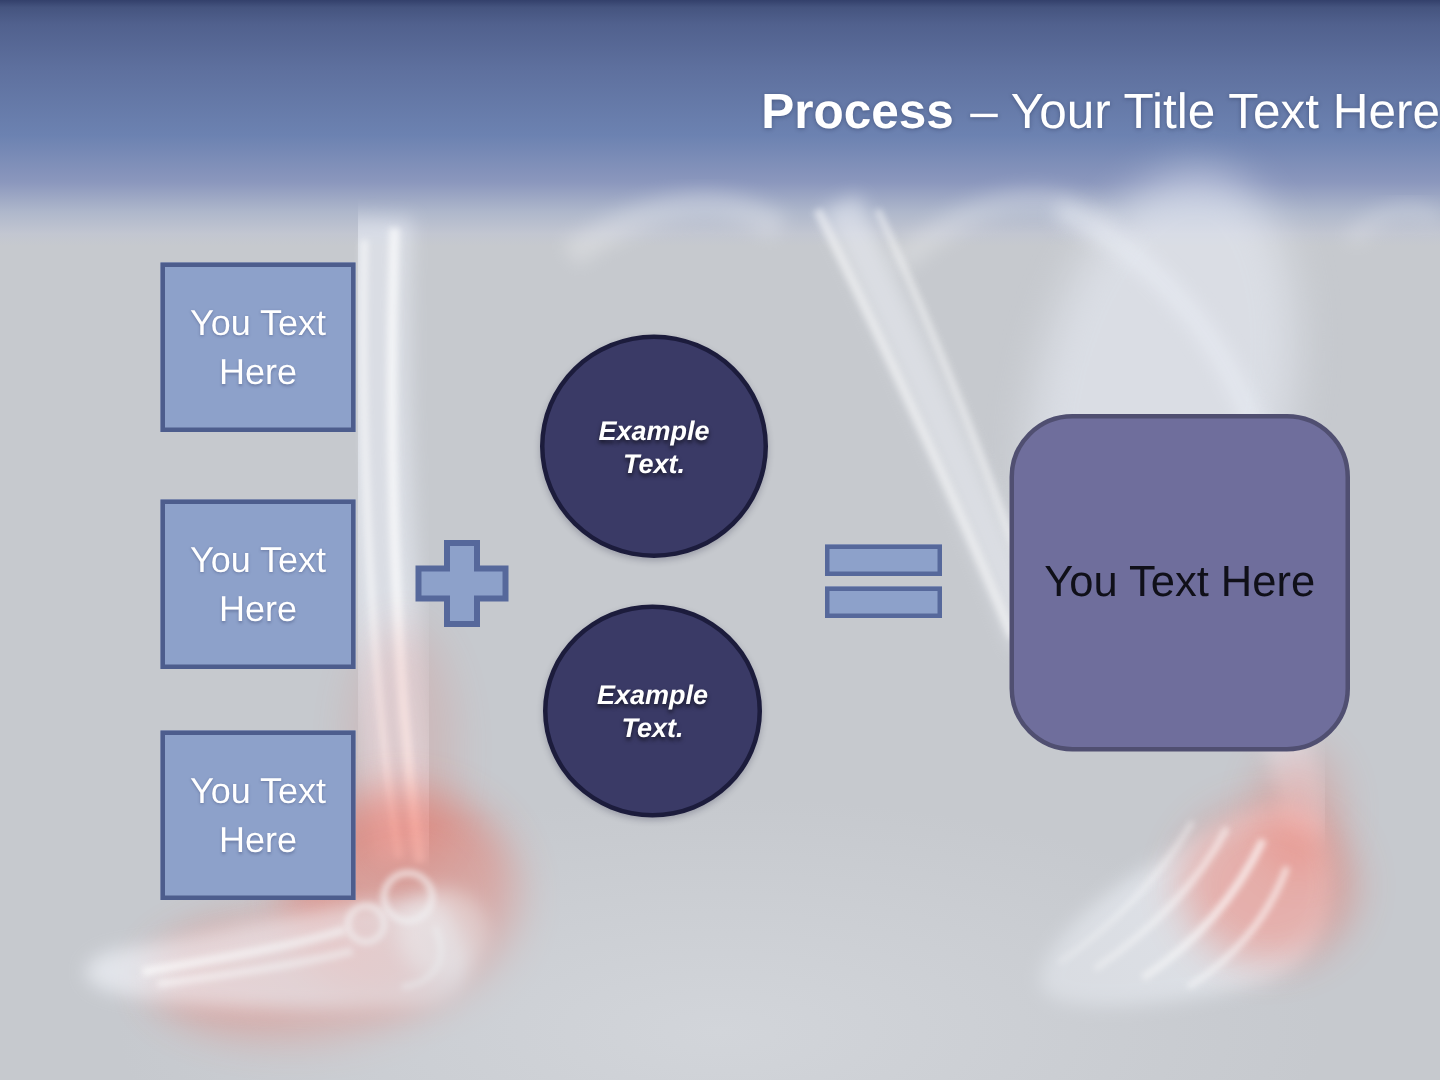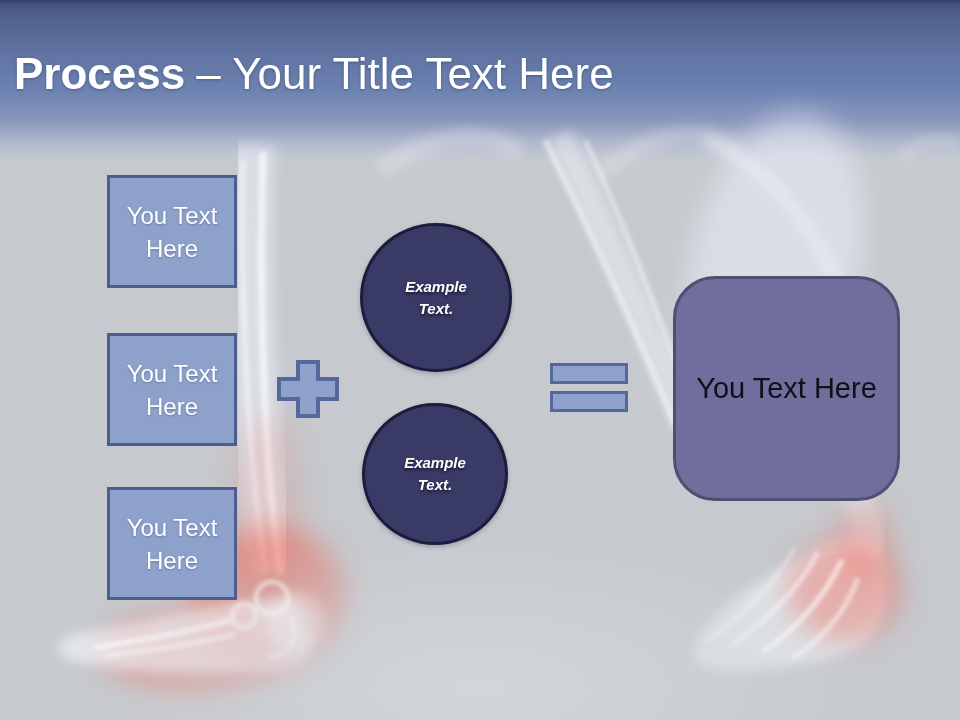--- a/index.html
+++ b/index.html
@@ -15,21 +15,21 @@
   }
   .header{
     position:absolute;top:0;left:0;width:960px;height:164px;
     background:linear-gradient(180deg,
       #33406b 0%, #45547f 3%, #51618e 10%, #5e709e 28%,
       #6c82b1 55%, #8b97bd 74%, #aeb7cb 86%, #c2c6d1 95%, #c6c9ce 100%);
   }
   .bg-anatomy{position:absolute;top:0;left:0;width:960px;height:720px;pointer-events:none;}
   .title{
     position:absolute;top:52px;left:0;width:960px;height:44px;
-    text-align:left;color:#ffffff;font-size:44px;line-height:44px;
+    text-align:right;color:#ffffff;font-size:33px;line-height:44px;
     text-shadow:0 1px 3px rgba(20,30,60,.35);
     padding-left:14px;box-sizing:border-box;
     white-space:nowrap;
   }
   .title .bold{font-weight:bold;margin-right:11px;}
   .text-box{
     position:absolute;left:107px;width:124px;height:107px;
     background:#8da1ca;border:3px solid #4d5d8d;
     color:#ffffff;font-size:24px;line-height:33px;
     display:flex;align-items:center;justify-content:center;text-align:center;
@@ -40,21 +40,21 @@
   .plus-shape{position:absolute;left:276px;top:359px;width:64px;height:60px;}
   .equals-bar{
     position:absolute;left:550px;width:72px;height:15px;
     background:#8da1ca;border:3px solid #56689b;
   }
   .eq-1{top:363px;} .eq-2{top:391px;}
   .circle{
     position:absolute;border-radius:50%;
     background:#3a3a66;border:3px solid #1c1c3c;
     color:#ffffff;font-weight:bold;font-style:italic;
-    font-size:15px;line-height:22px;text-align:center;
+    font-size:18px;line-height:22px;text-align:center;
     display:flex;align-items:center;justify-content:center;
     text-shadow:0 2px 3px rgba(0,0,0,.6);
     box-shadow:0 2px 4px rgba(30,30,60,.25);
   }
   .circle .inner{width:82px;}
   .circle-1{left:360px;top:223px;width:146px;height:143px;}
   .circle-2{left:362px;top:403px;width:140px;height:136px;}
   .result-box{
     position:absolute;left:673px;top:276px;width:221px;height:219px;
     background:#6f6e9c;border:3px solid #504f71;border-radius:42px;

